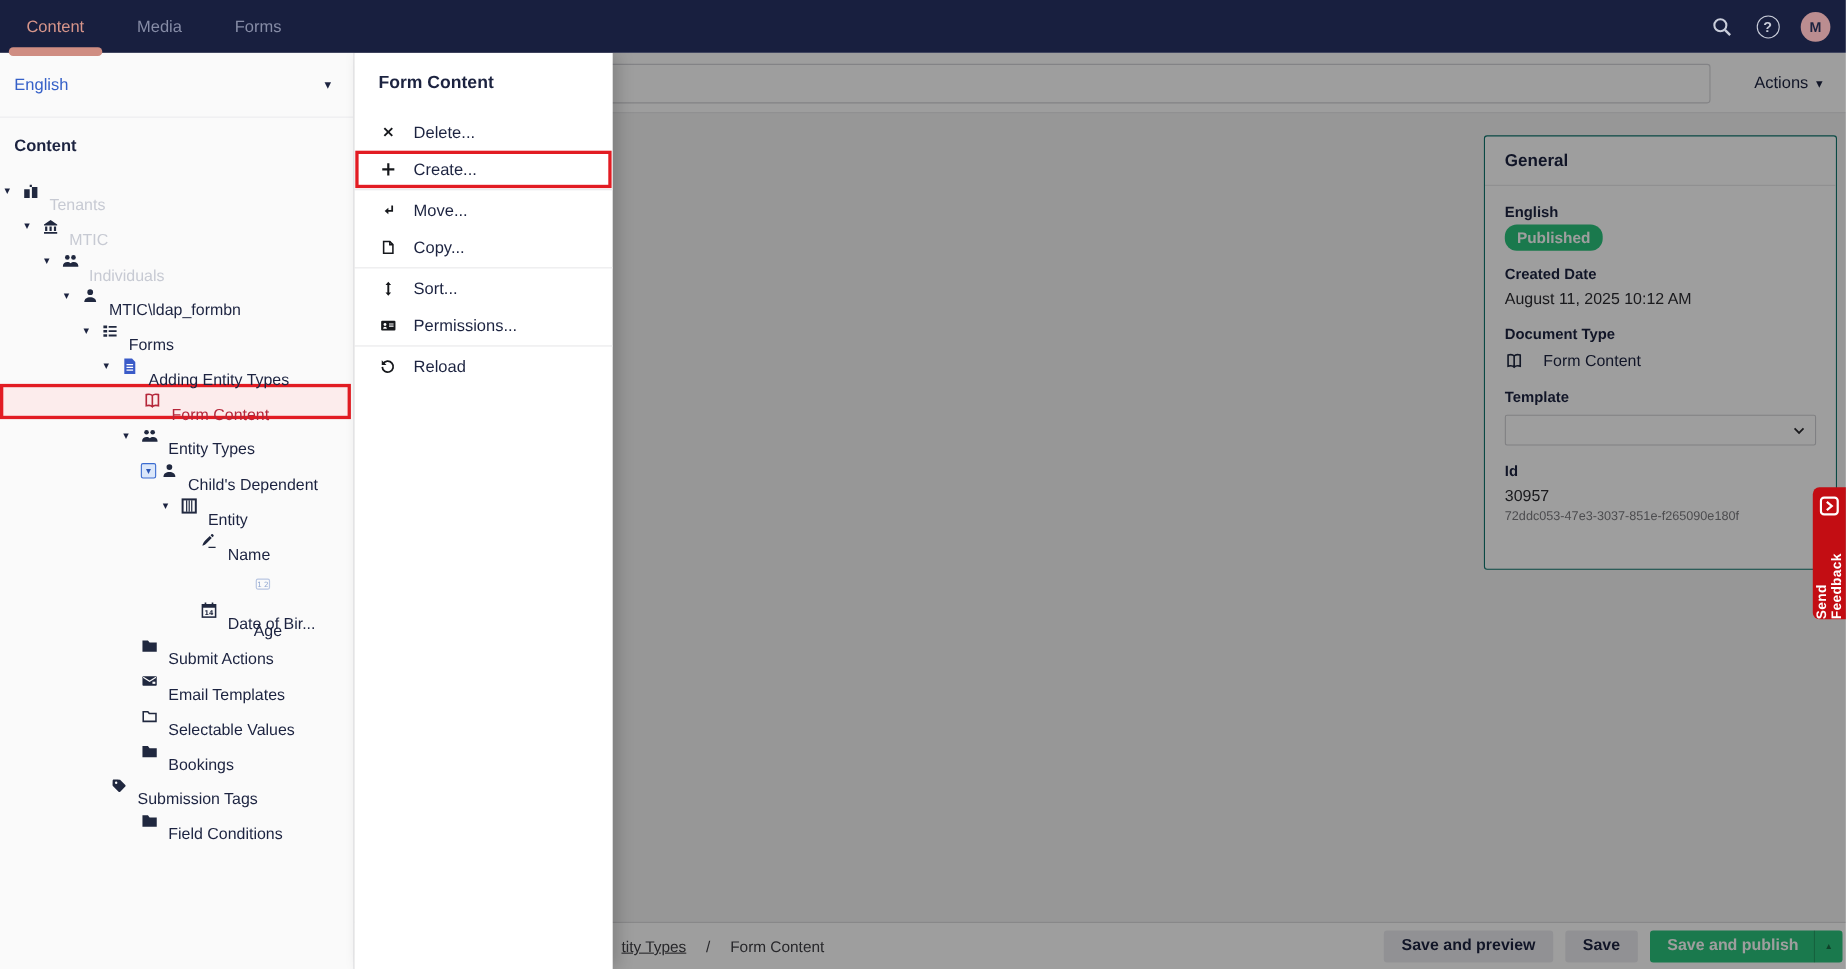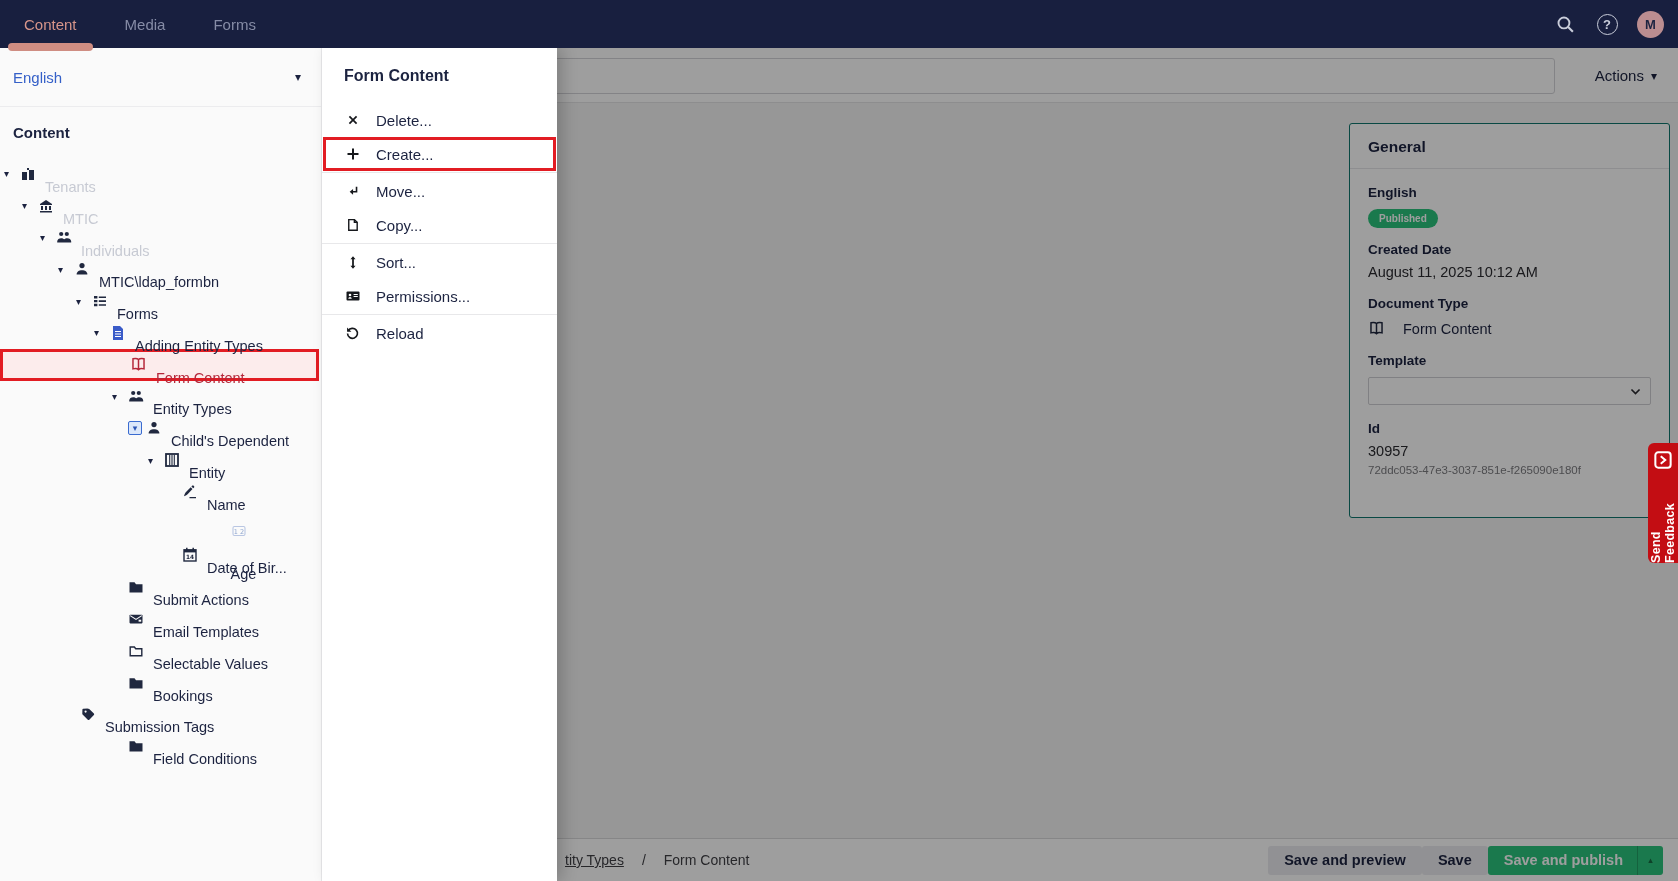--- a/index.html
+++ b/index.html
@@ -60,21 +60,21 @@
     padding:0 10px; color:#1c2340; }
   .actions-btn { position:absolute; right:21px; top:0; height:55px; display:flex;
     align-items:center; gap:7px; font-size:15px; color:#1c2340; cursor:pointer; }
   .card { position:absolute; left:20px; top:75px; width:971px; height:127px;
     background:#fff; border:1px solid #e2e2e4; border-radius:3px; }
   .card-head { height:53px; display:flex; align-items:center; justify-content:flex-end;
     padding-right:14px; border-bottom:1px solid #e8e8ea; }
   .rollback-btn { padding:7px 14px; border:1px solid #cbcbcf; border-radius:3px;
     background:#fff; font-size:14px; color:#1c2340; cursor:pointer; }
   .publish-row { display:flex; align-items:center; gap:14px; padding:18px; }
-  .pill { background:#2bc37c; color:#fff; font-size:10px; font-weight:bold;
+  .pill { background:#2bc37c; color:#fff; font-size:14px; font-weight:bold;
     padding:4px 11px; border-radius:11px;margin-top:12px; }
   .publish-text { color:#7e7d82; font-size:14px; }
 
   
   .info-panel { position:absolute; left:1027px; top:75px; width:321px; height:395px;
     background:#fff; border:1px solid #0f766e; border-radius:3px; padding:0 18px; }
   .ip-title { font-size:15.5px; font-weight:bold; padding:14px 0 12px 0; }
   .ip-divider { height:1px; background:#e6e6e8; margin:0 -18px; }
   .ip-label { font-size:13.5px; font-weight:bold; margin-top:16px; }
   .ip-value { font-size:14.5px; color:#2b2b30; margin-top:7px; }
@@ -84,21 +84,21 @@
     background:#fff; display:flex; align-items:center; justify-content:flex-end;
     padding-right:8px; cursor:pointer; }
   .guid { font-size:11.5px; color:#7c7c80; margin-top:5px; }
 
   
   .footer { position:absolute; left:0; right:0; bottom:0; height:43px; background:#fff;
     border-top:1px solid #d8d8da; display:flex; align-items:center; }
   .breadcrumb { margin-left:243px; font-size:14px; color:#3f3f44; display:flex; gap:18px;
     align-items:center; }
   .bc-link { text-decoration:underline; cursor:pointer; }
-  .footer-btns { position:absolute; right:15px; display:flex; gap:0; align-items:center; }
+  .footer-btns { position:absolute; right:3px; display:flex; gap:11px; align-items:center; }
   .btn { height:29px; display:flex; align-items:center; padding:0 16px; border-radius:3px;
     font-size:14.5px; font-weight:600; cursor:pointer; }
   .btn.secondary { background:#ebebef; color:#1c2340; }
   .btn.primary { background:#2bc37c; color:#fff; padding-right:0; }
   .btn-caret { width:26px; align-self:stretch; margin-left:14px; display:flex;
     align-items:center; justify-content:center; border-left:1px solid rgba(0,0,0,0.18);
     font-size:9px; color:#176b43; }
 
   
   .overlay { position:absolute; top:48px; left:322px; right:0; bottom:0;
@@ -321,21 +321,21 @@
       </div>
       <div class="tree-row" style="padding-left: 112px;">
         <span class="tree-caret"></span>
         <span class="tree-icon">
           <svg width="16" height="16" viewBox="0 0 16 16">
             <path fill="currentColor" d="M1.5 3.2h5L8 5.2h6.5v8.3h-13z"></path>
           </svg>
         </span>
         <span class="tree-label">Bookings</span>
       </div>
-      <div class="tree-row" style="padding-left: 64px; text-align: right;">
+      <div class="tree-row" style="padding-left: 84px; text-align: right;">
         <span class="tree-caret"></span>
         <span class="tree-icon">
           <svg width="16" height="16" viewBox="0 0 16 16">
             <path fill="currentColor" d="M8.7 2.4l5.2 5.2c.4.4.4 1.1 0 1.5L9.3 13.7c-.4.4-1.1.4-1.5 0L2.6 8.5c-.2-.2-.3-.5-.3-.8l.1-4c0-.6.5-1 1-1l4-.1c.5 0 1 .3 1.3.5z"></path>
             <circle cx="5.6" cy="5.6" r="1.1" fill="#fafafa"></circle>
           </svg>
         </span>
         <span class="tree-label">Submission Tags</span>
       </div>
       <div class="tree-row" style="padding-left: 112px;">

